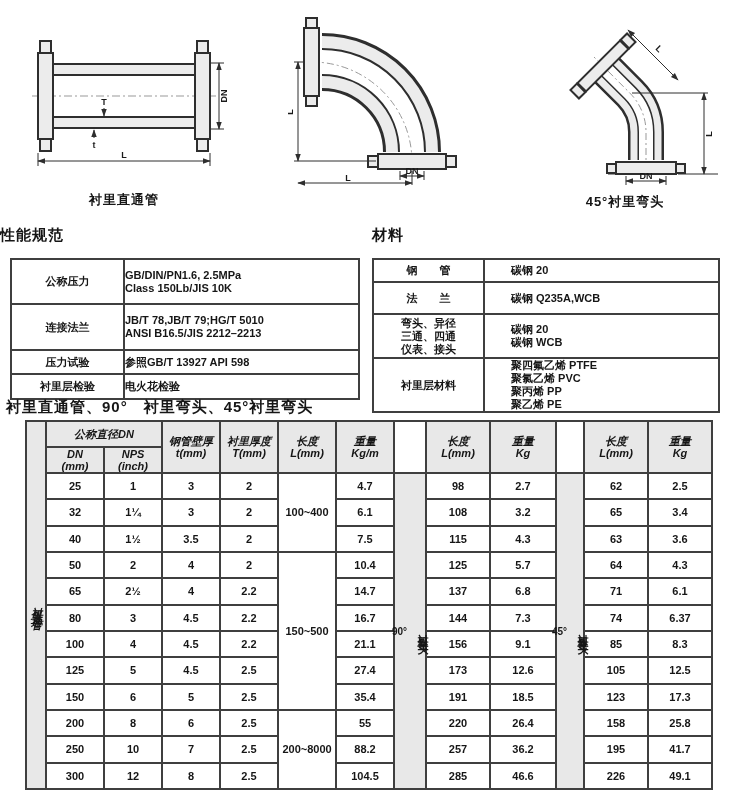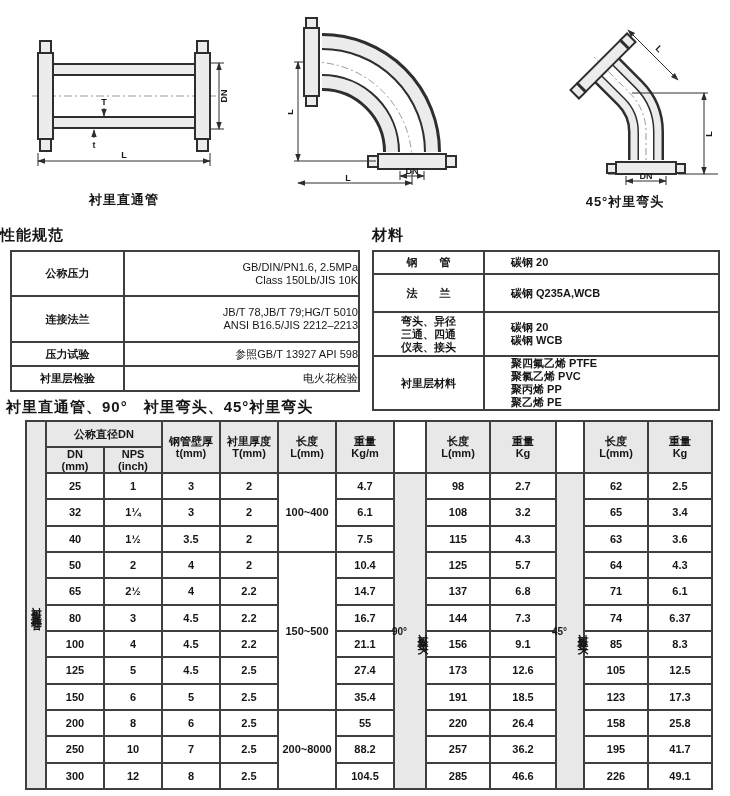--- a/index.html
+++ b/index.html
@@ -13,35 +13,35 @@
   
   .fig{position:absolute;}
   .fig svg{display:block;}
   .caption{position:absolute; text-align:center; font-weight:700; font-size:13px; letter-spacing:1px;}
   .dimtext{font-size:9px; font-weight:700; fill:#1a1a1a;}
 
   
   .heading{position:absolute; font-size:15px; font-weight:700; letter-spacing:1px;}
 
   
-  .info-table{position:absolute; border-collapse:collapse; table-layout:fixed; font-size:11px;}
+  .info-table{position:absolute; border-collapse:collapse; table-layout:fixed; font-size:11px;margin-top:8px;}
   .info-table td{border:2px solid var(--border); vertical-align:middle;}
   .info-table .lbl{text-align:center; font-weight:700;}
-  .spec .val{text-align:right; font-weight:400;padding-left:20px;}
+  .spec .val{text-align:left; font-weight:700;}
   .mat .val{text-align:left; padding-left:26px; font-weight:700;}
   .info-table .line{line-height:13px;}
 
   
   .dim-table{position:absolute; left:25px; top:420px; width:688px; height:370px;
     border-collapse:collapse; table-layout:fixed; font-size:11px; font-weight:700; text-align:center;}
   .dim-table th,.dim-table td{border:2px solid var(--border); padding:0; vertical-align:middle;}
   .dim-table th{background:var(--gray); font-weight:700; line-height:12px;}
   .dim-table th.white{background:#fff;}
   .dim-table td.strip{background:var(--gray);}
-  .dim-table tr.hrow{height:26px;}
+  .dim-table tr.hrow{height:26px;font-style:italic;}
   .dim-title{position:absolute; left:6px; top:398px; font-size:15px; font-weight:700; letter-spacing:1px;}
 
   .vwrap{display:flex; flex-direction:row; align-items:center; justify-content:center; gap:10px;}
   .vprefix{font-size:10px; font-weight:700;}
   .vtext{writing-mode:vertical-rl; text-orientation:upright; letter-spacing:3px; line-height:1; font-size:11px; font-weight:700;}
 </style>
 </head>
 <body>
 
 <div class="page">
@@ -203,21 +203,21 @@
       </colgroup>
     <tbody>
         <tr style="height:23px">
       <td class="lbl">
             <div class="line">钢　　管</div>
           </td>
       <td class="val">
             <div class="line">碳钢 20</div>
           </td>
     </tr>
-    <tr style="height:38px">
+    <tr style="height:32px">
       <td class="lbl">
             <div class="line">法　　兰</div>
           </td>
       <td class="val">
             <div class="line">碳钢 Q235A,WCB</div>
           </td>
     </tr>
     <tr style="height:44px">
       <td class="lbl">
         <div class="line">弯头、异径</div>

